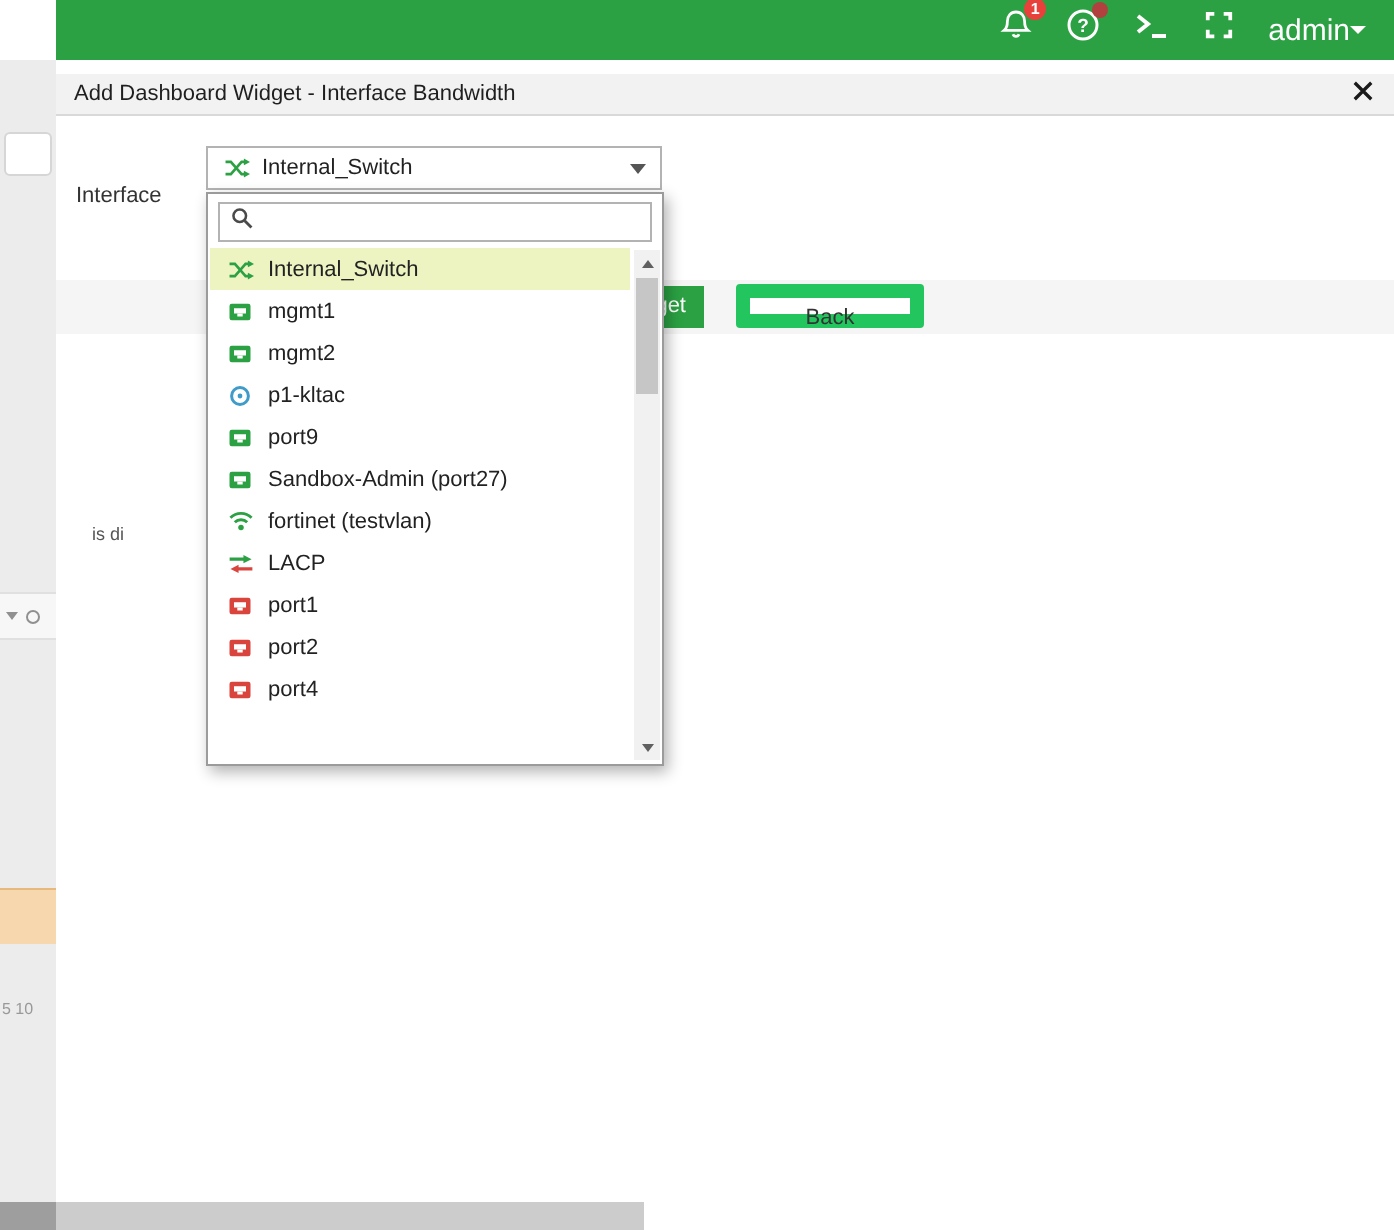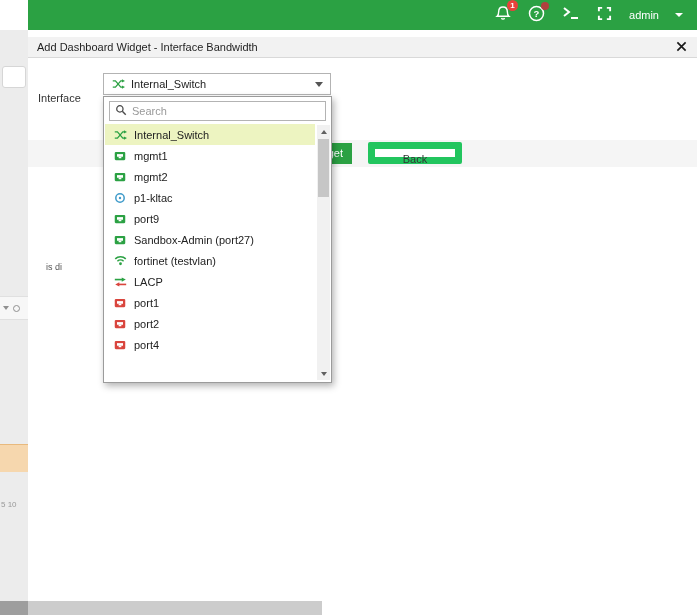--- a/index.html
+++ b/index.html
@@ -32,21 +32,21 @@
     gap:17px; padding-right:14px;
   }
   .tb-icon { position:relative; display:flex; align-items:center; justify-content:center; cursor:pointer; }
   .badge {
     position:absolute; top:-5px; right:-7px;
     background:#e8413c; color:#fff; font-size:8px; font-weight:bold;
     line-height:11px; min-width:11px; height:11px; border-radius:6px;
     text-align:center; padding:0 2px;
   }
   .dot-badge { position:absolute; top:-3px; right:-4px; width:8px; height:8px; border-radius:50%; background:#b0413e; }
-  .admin { color:#fff; font-size:11px; display:flex; align-items:center; gap:16px; cursor:pointer; }
+  .admin { color:#fff; font-size:15px; display:flex; align-items:center; gap:0; cursor:pointer; }
   .caret-white { width:0; height:0; border-left:4px solid transparent; border-right:4px solid transparent; border-top:4px solid #fff; }
 
   
   .modal-header {
     position:absolute; left:28px; top:37px; width:669px; height:21px;
     background:#f2f2f2; border-bottom:1px solid #d9d9d9;
     display:flex; align-items:center; padding:0 10px 0 9px;
     font-size:11px; color:#1f1f1f;
   }
   .close-btn { margin-left:auto; display:flex; align-items:center; cursor:pointer; }
@@ -190,21 +190,20 @@
 <div class="btn-band"></div>
 <button class="primary-btn">Add Widget</button>
 <button class="back-btn">Back</button>
 
 <div class="dd-panel">
   <div class="dd-search">
     <span><svg width="12" height="12" viewBox="0 0 16 16">
           <circle cx="6.5" cy="6.5" r="4.2" fill="none" stroke="#4a4a4a" stroke-width="1.7"></circle>
           <path d="M9.8 9.8L14.3 14.3" stroke="#4a4a4a" stroke-width="1.9"></path>
         </svg></span>
-    <input type="text" placeholder="Search" style="">
   </div>
   <div class="dd-list">
       <div class="dd-item selected">
         <span class="ic">
           <svg width="13" height="12" viewBox="0 0 17 14">
             <g stroke="#2ba143" stroke-width="1.7" fill="none">
               <path d="M1 3h3.5l7 8H14"></path>
               <path d="M1 11h3.5l7-8H14"></path>
             </g>
             <path d="M13 .8L17 3l-4 2.2z" fill="#2ba143"></path>

